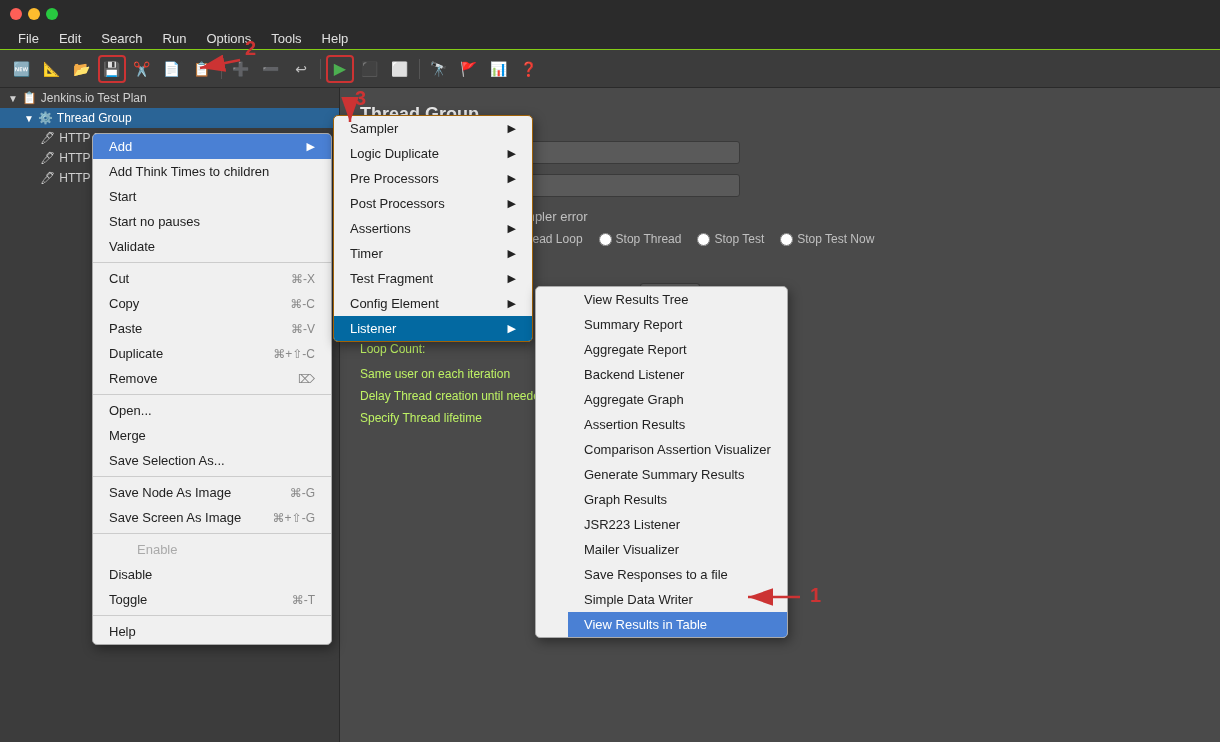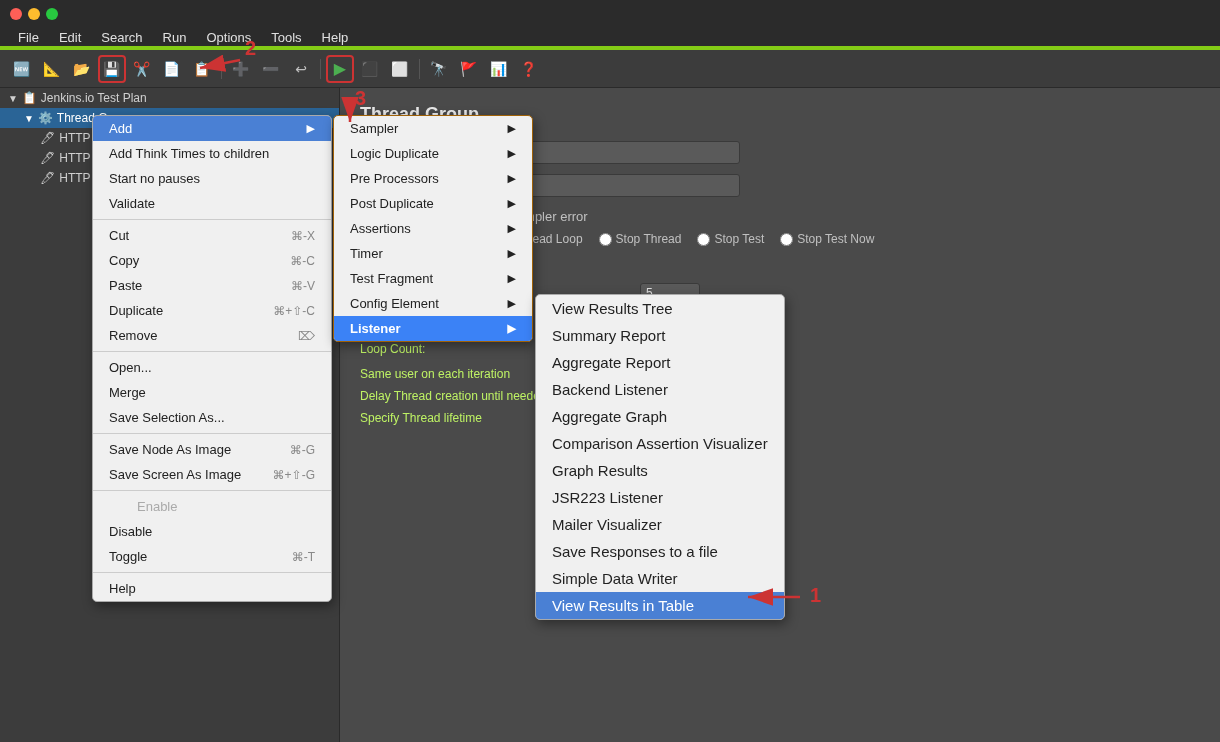--- a/index.html
+++ b/index.html
@@ -36,21 +36,21 @@
     .tl-min { background: #febc2e; }
     .tl-max { background: #28c840; }
 
     
     .menubar {
       background: #2b2b2b;
       height: 22px;
       display: flex;
       align-items: center;
       padding: 0 8px;
-      border-bottom: 4px solid #84cc16;
+      border-bottom: 1px solid #84cc16;
     }
     .menubar-item {
       padding: 2px 10px;
       color: #e0e0e0;
       cursor: pointer;
       font-size: 13px;
       border-radius: 3px;
     }
 
     
@@ -104,21 +104,21 @@
       cursor: pointer;
       font-size: 12px;
       color: #d0d0d0;
     }
     .tree-item .arrow { margin-right: 4px; font-size: 10px; }
     .tree-item .icon { margin-right: 4px; }
 
     
     .context-menu {
       position: absolute;
-      top: 115px;
+      top: 133px;
       left: 92px;
       background: #f0f0f0;
       border: 1px solid #aaa;
       border-radius: 5px;
       box-shadow: 2px 4px 12px rgba(0,0,0,0.4);
       min-width: 240px;
       z-index: 100;
       color: #222;
       font-size: 13px;
       overflow: hidden;
@@ -358,20 +358,23 @@
 
 <div class="context-menu">
   <div class="ctx-item active">
     <span>Add</span>
     <span class="submenu-arrow">▶</span>
   </div>
   <div class="ctx-item">
     <span>Add Think Times to children</span>
   </div>
   <div class="ctx-item">
+    <span>Start</span>
+  </div>
+  <div class="ctx-item">
     <span>Start no pauses</span>
   </div>
   <div class="ctx-item">
     <span>Validate</span>
   </div>
   <div class="ctx-separator"></div>
   <div class="ctx-item">
     <span>Cut</span>
     <span class="shortcut">⌘-X</span>
   </div>
@@ -434,63 +437,69 @@
   </div>
   <div class="ctx-item">
     <span>Logic Duplicate</span>
     <span class="submenu-arrow">▶</span>
   </div>
   <div class="ctx-item">
     <span>Pre Processors</span>
     <span class="submenu-arrow">▶</span>
   </div>
   <div class="ctx-item">
-    <span>Post Duplicate</span>
+    <span>Post Processors</span>
     <span class="submenu-arrow">▶</span>
   </div>
   <div class="ctx-item">
     <span>Assertions</span>
     <span class="submenu-arrow">▶</span>
   </div>
   <div class="ctx-item">
     <span>Timer</span>
     <span class="submenu-arrow">▶</span>
   </div>
   <div class="ctx-item">
     <span>Test Fragment</span>
     <span class="submenu-arrow">▶</span>
   </div>
   <div class="ctx-item">
     <span>Config Element</span>
     <span class="submenu-arrow">▶</span>
   </div>
-  <div class="ctx-item" style="background:#3b82f6; color:#fff;font-weight:bold;">
+  <div class="ctx-item" style="background:#0369a1; color:#fff;">
     <span>Listener</span>
     <span class="submenu-arrow">▶</span>
   </div>
 </div>
 
-<div style="position:absolute; top:294px; left:535px; background:#f0f0f0; border:1px solid #aaa; border-radius:5px; box-shadow:2px 4px 12px rgba(0,0,0,0.4); min-width:210px; z-index:102; color:#222; font-size:15px; overflow:hidden;">
+<div style="position:absolute; top:286px; left:535px; background:#f0f0f0; border:1px solid #aaa; border-radius:5px; box-shadow:2px 4px 12px rgba(0,0,0,0.4); min-width:210px; z-index:102; color:#222; font-size:13px; overflow:hidden;padding-left:32px;">
   <div class="ctx-item">
     <span>View Results Tree</span>
   </div>
   <div class="ctx-item">
     <span>Summary Report</span>
   </div>
   <div class="ctx-item">
     <span>Aggregate Report</span>
   </div>
   <div class="ctx-item">
     <span>Backend Listener</span>
   </div>
   <div class="ctx-item">
     <span>Aggregate Graph</span>
   </div>
   <div class="ctx-item">
+    <span>Assertion Results</span>
+  </div>
+  <div class="ctx-item">
     <span>Comparison Assertion Visualizer</span>
+  </div>
+  <div class="ctx-item">
+    <span>Generate Summary Results</span>
   </div>
   <div class="ctx-item">
     <span>Graph Results</span>
   </div>
   <div class="ctx-item">
     <span>JSR223 Listener</span>
   </div>
   <div class="ctx-item">
     <span>Mailer Visualizer</span>
   </div>

